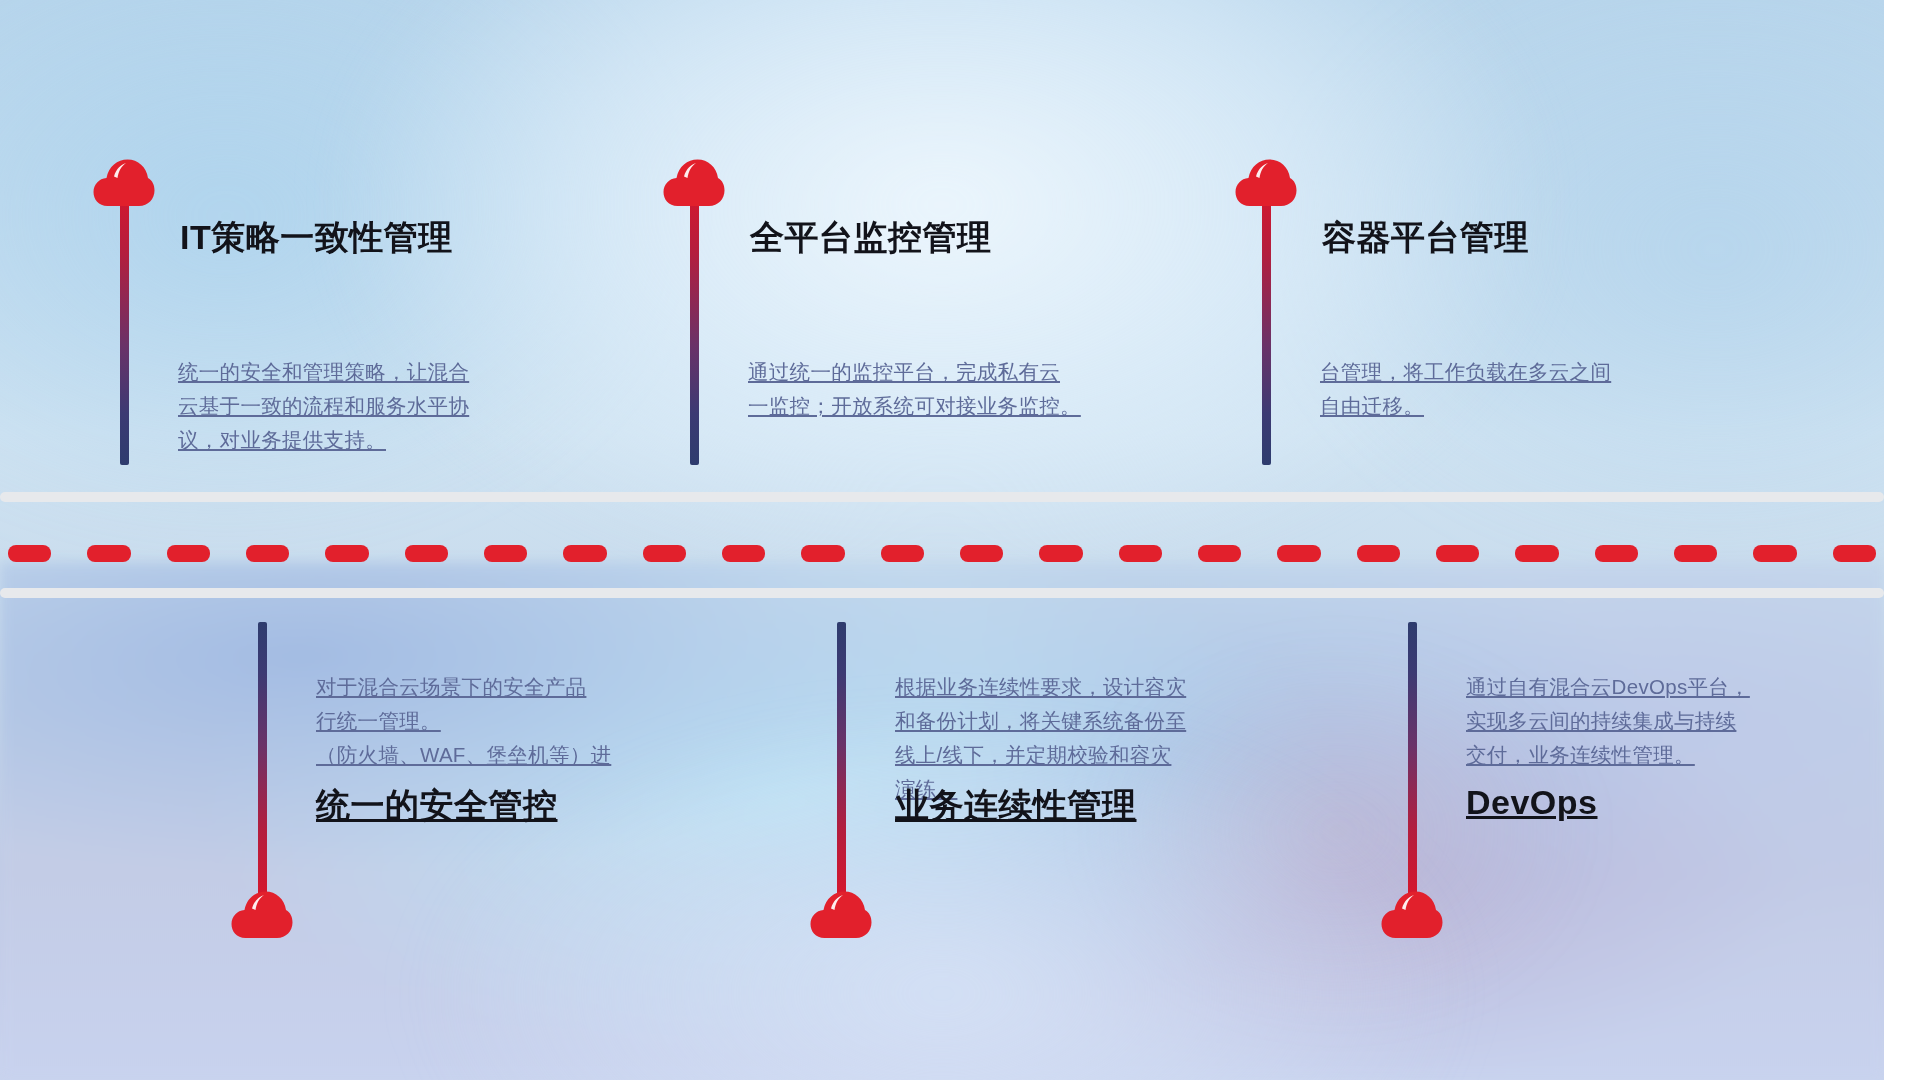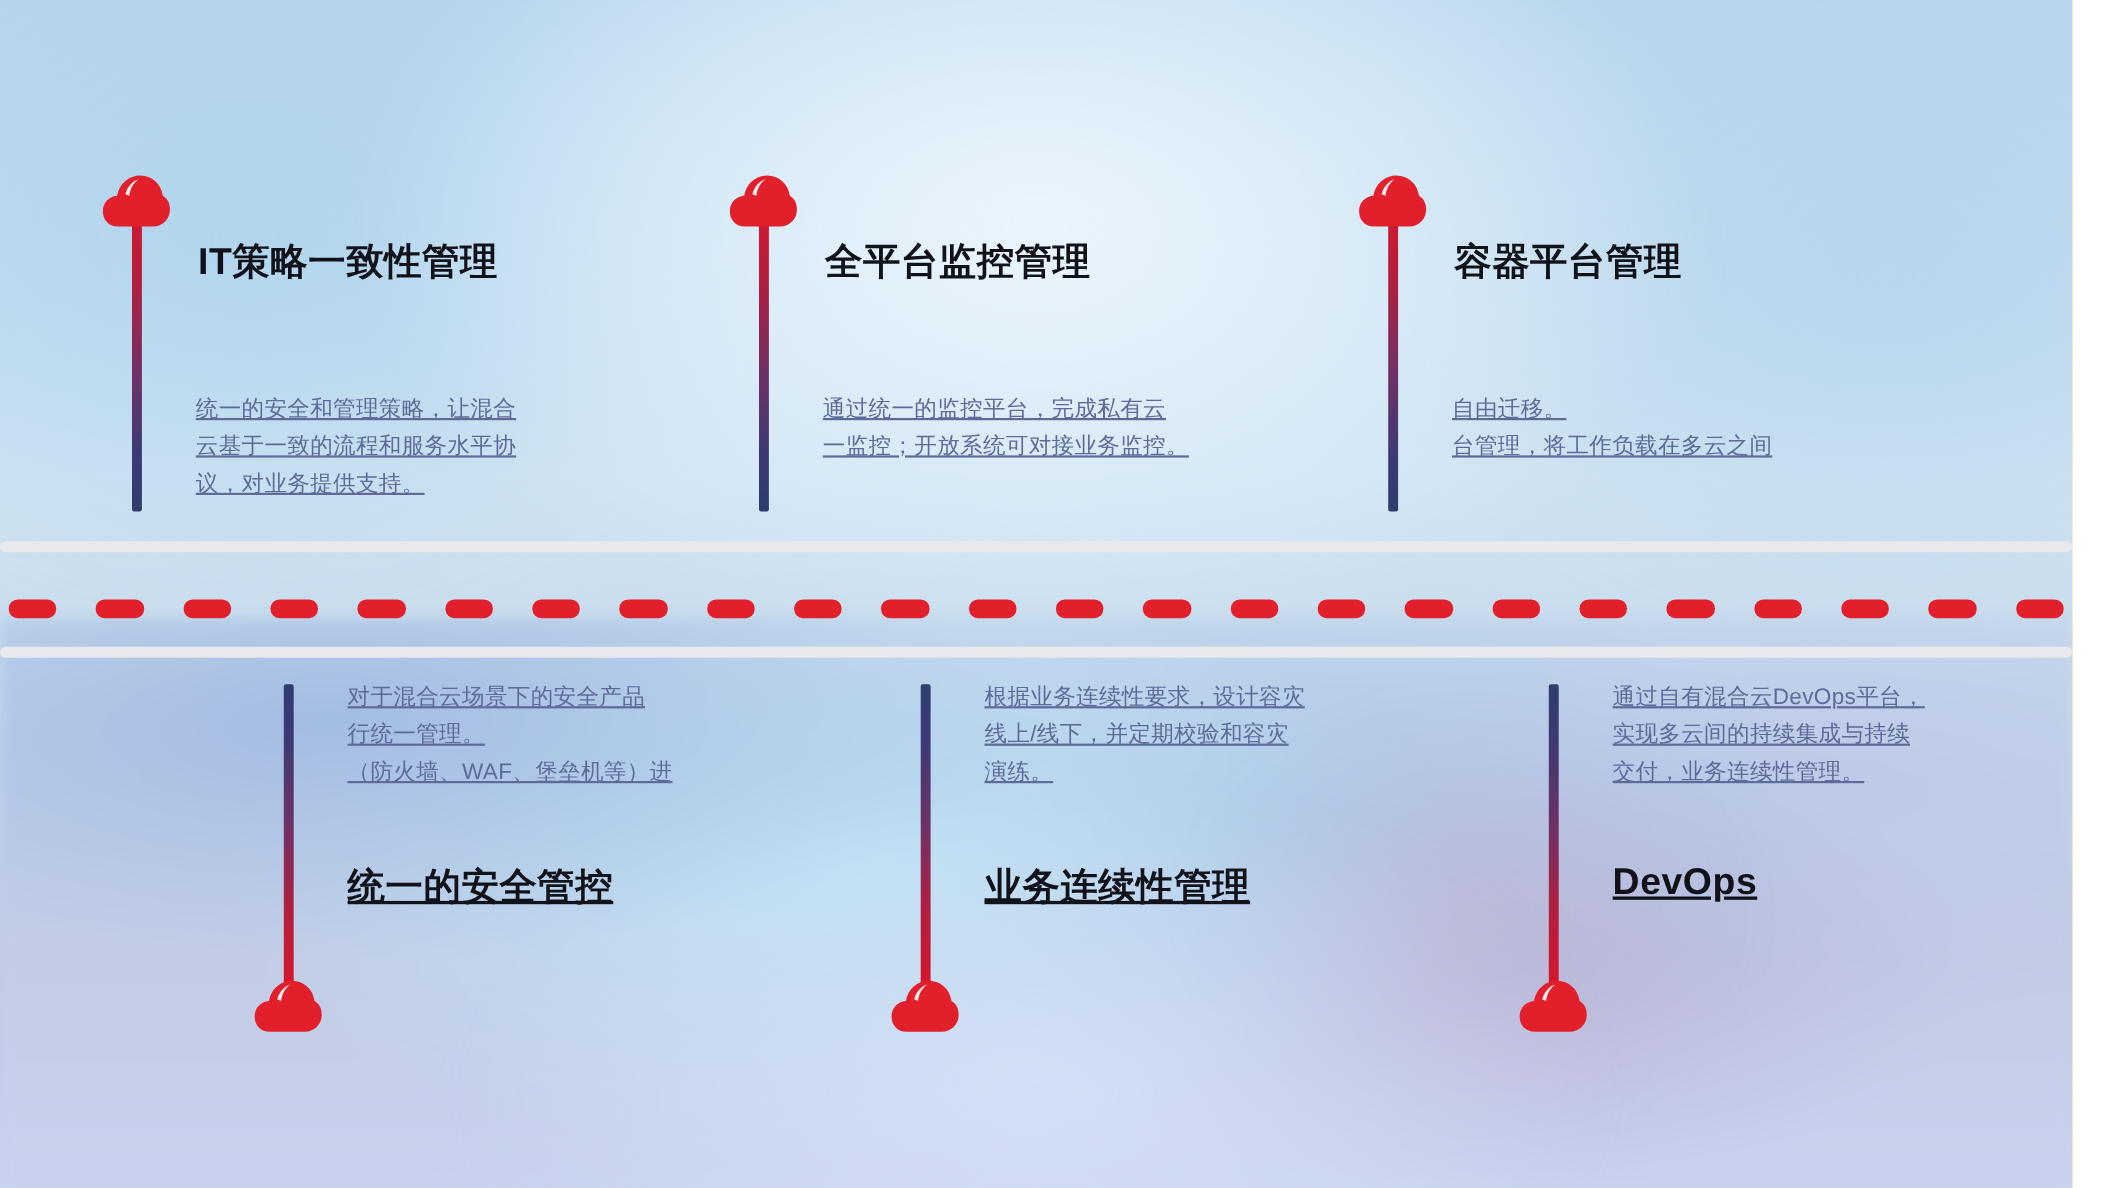--- a/index.html
+++ b/index.html
@@ -125,21 +125,21 @@
 
   
   .top-col .stem  { top:180px; height:285px; }
   .top-col .cloud { top:158px; left:-27px; }
   .top-col .col-title { top:215px; left:60px; }
   .top-col .col-desc  { top:355px; left:58px; }
 
   
   .bot-col .stem  { top:622px; height:280px; }
   .bot-col .cloud { top:890px; left:-27px; }
-  .bot-col .col-desc  { top:617px; left:58px; }
+  .bot-col .col-desc  { top:670px; left:58px; }
   .bot-col .col-title { top:783px; left:58px;text-decoration:underline; }
 </style>
 </head>
 <body>
 
 <div id="stage">
 
   <div class="bg-base"></div>
   <div class="bg-glow-topleft"></div>
   <div class="bg-glow-topright"></div>
@@ -213,22 +213,22 @@
   <div class="col top-col" style="left:1262px;">
     <div class="stem down"></div>
     <div class="cloud">
       <svg viewBox="0 0 62 50">
         <path d="M14.5 48 C5.5 48 0.5 41.5 0.5 34 C0.5 26.5 6 20.5 13.5 20 C15.5 8.5 24.5 1.5 34.5 1.5 C45 1.5 53.5 9 55 20 C59.5 22.5 61.5 27 61.5 32.5 C61.5 41 55 48 46 48 Z" fill="#e2202c"></path>
         <path d="M21 18.5 C23 11 28 6.5 33 5 C28.5 8 25.5 13 24.5 20 Z" fill="#ffffff" opacity="0.92"></path>
       </svg>
     </div>
     <div class="col-title">容器平台管理</div>
     <div class="col-desc">
+        <div>台管理，将工作负载在多云之间</div>
         <div>自由迁移。</div>
-        <div>台管理，将工作负载在多云之间</div>
       </div>
   </div>
 
   <div class="col bot-col" style="left:258px;">
     <div class="stem up"></div>
     <div class="cloud">
       <svg viewBox="0 0 62 50">
         <path d="M14.5 48 C5.5 48 0.5 41.5 0.5 34 C0.5 26.5 6 20.5 13.5 20 C15.5 8.5 24.5 1.5 34.5 1.5 C45 1.5 53.5 9 55 20 C59.5 22.5 61.5 27 61.5 32.5 C61.5 41 55 48 46 48 Z" fill="#e2202c"></path>
         <path d="M21 18.5 C23 11 28 6.5 33 5 C28.5 8 25.5 13 24.5 20 Z" fill="#ffffff" opacity="0.92"></path>
       </svg>
@@ -244,20 +244,21 @@
   <div class="col bot-col" style="left:837px;">
     <div class="stem up"></div>
     <div class="cloud">
       <svg viewBox="0 0 62 50">
         <path d="M14.5 48 C5.5 48 0.5 41.5 0.5 34 C0.5 26.5 6 20.5 13.5 20 C15.5 8.5 24.5 1.5 34.5 1.5 C45 1.5 53.5 9 55 20 C59.5 22.5 61.5 27 61.5 32.5 C61.5 41 55 48 46 48 Z" fill="#e2202c"></path>
         <path d="M21 18.5 C23 11 28 6.5 33 5 C28.5 8 25.5 13 24.5 20 Z" fill="#ffffff" opacity="0.92"></path>
       </svg>
     </div>
     <div class="col-desc">
         <div>根据业务连续性要求，设计容灾</div>
+        <div>和备份计划，将关键系统备份至</div>
         <div>线上/线下，并定期校验和容灾</div>
         <div>演练。</div>
       </div>
     <div class="col-title">业务连续性管理</div>
   </div>
 
   <div class="col bot-col" style="left:1408px;">
     <div class="stem up"></div>
     <div class="cloud">
       <svg viewBox="0 0 62 50">

